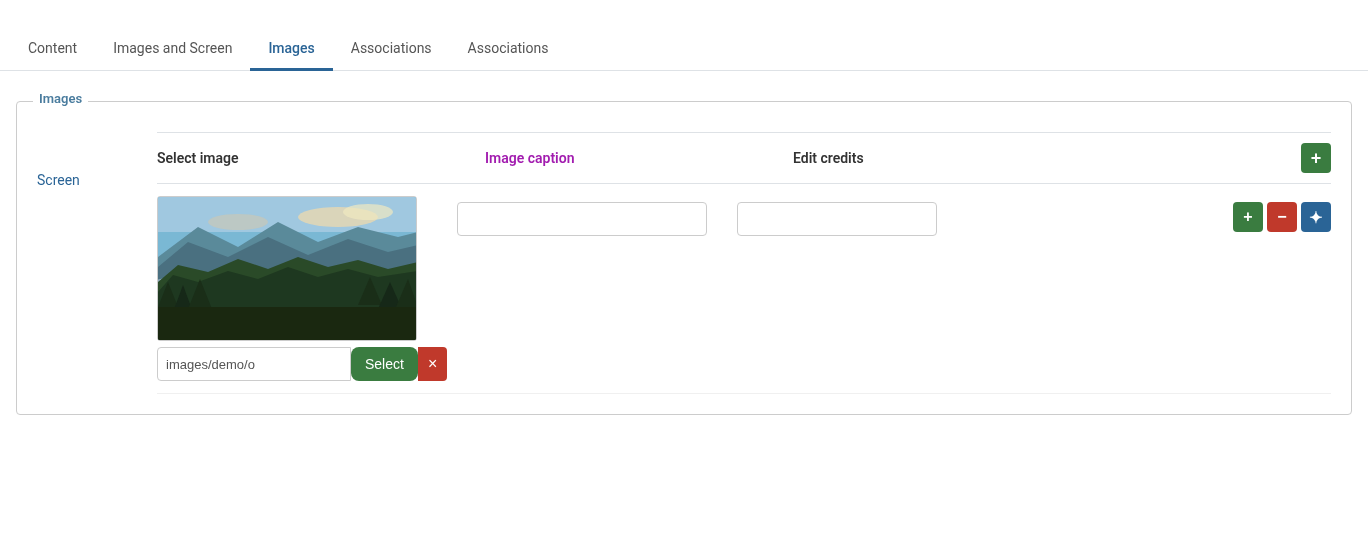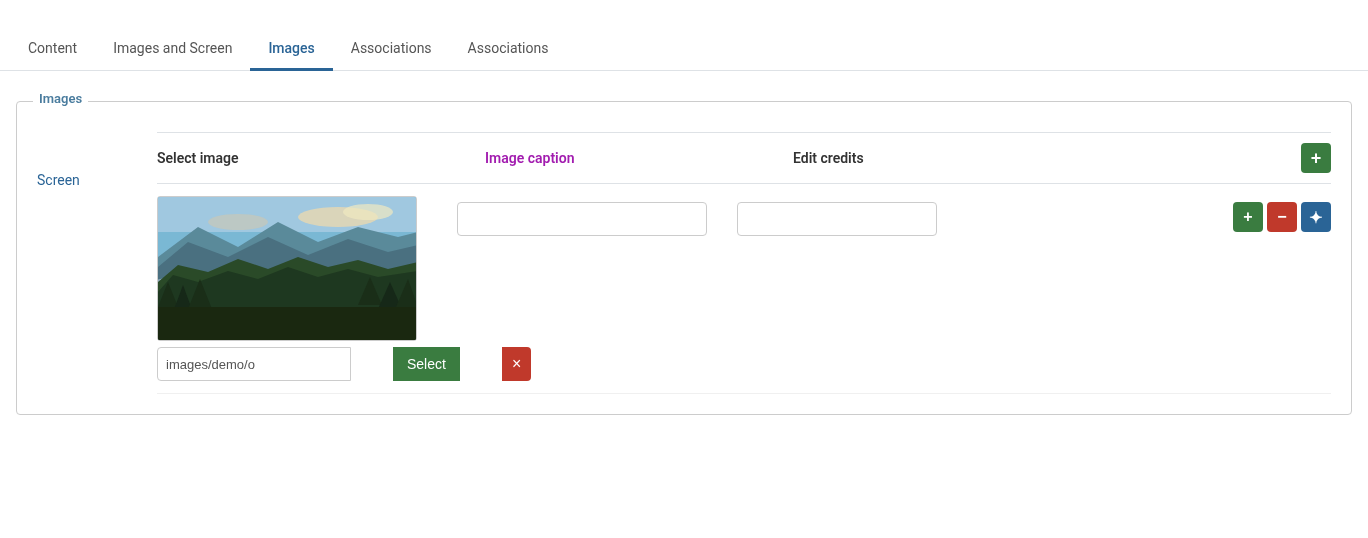--- a/index.html
+++ b/index.html
@@ -153,42 +153,41 @@
       width: 260px;
       height: 145px;
     }
 
     .image-file-row {
       display: flex;
       flex-direction: row;
       align-items: center;
       margin-top: 6px;
       width: 260px;
-      gap: 42px;
     }
     .image-file-input {
       flex: 1;
       height: 34px;
       border: 1px solid #ccc;
       border-radius: 4px 0 0 4px;
       padding: 0 8px;
       font-size: 13px;
       color: #555;
       background: #fff;
       outline: none;
     }
     .btn-select {
       height: 34px;
       background: #3a7c40;
       color: #fff;
       border: none;
       padding: 0 14px;
       font-size: 14px;
       cursor: pointer;
-      border-radius: 0;
+      border-radius: 8px;
     }
     .btn-remove {
       height: 34px;
       background: #c0392b;
       color: #fff;
       border: none;
       padding: 0 10px;
       font-size: 16px;
       cursor: pointer;
       border-radius: 0 4px 4px 0;

